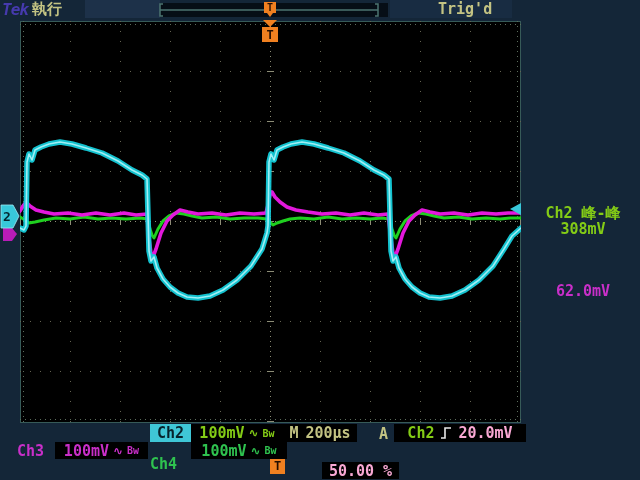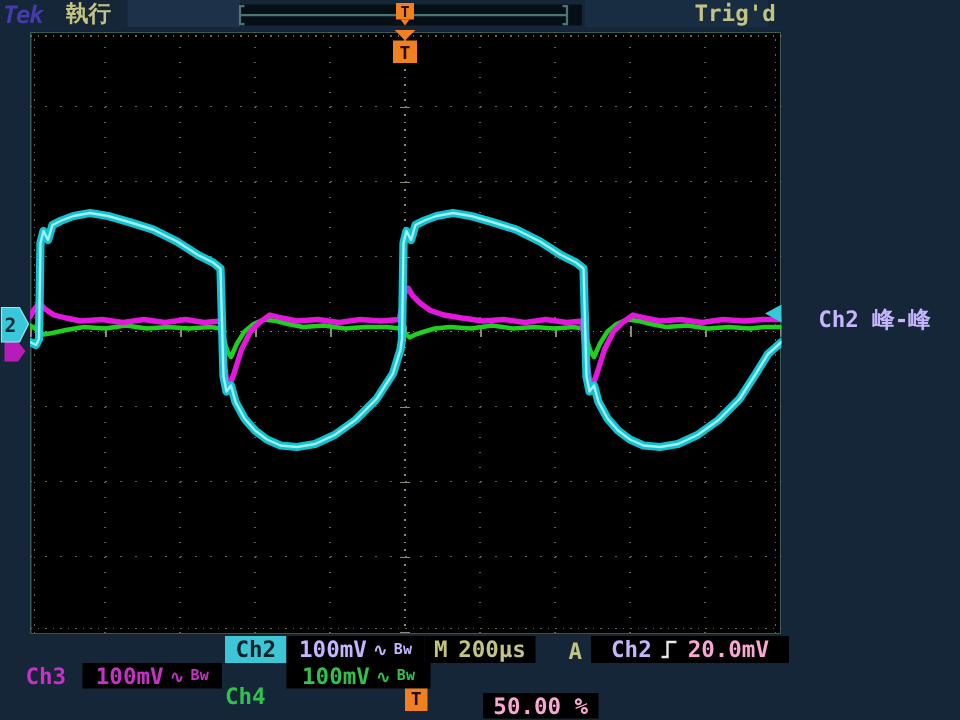--- a/index.html
+++ b/index.html
@@ -4,21 +4,21 @@
 <style>
   html,body{margin:0;padding:0;background:#0d1b29;}
   .screen{
     position:relative;width:640px;height:480px;overflow:hidden;
     background:#142638;
     font-family:"DejaVu Sans Mono","DejaVu Sans",sans-serif;
   }
   .abs{position:absolute;}
   .txt{font-weight:bold;font-size:15px;line-height:17px;white-space:nowrap;}
   .khaki{color:#c3c383;}
-  .cyan{color:#c4b5fd;}
+  .cyan{color:#84cc16;}
   .magenta{color:#c92fc9;text-align:right;}
   .green{color:#2fc24f;}
   .white{color:#f9a8d4;}
   .brand{left:2px;top:1px;color:#463aae;font-size:16px;font-style:italic;letter-spacing:-1px;}
   .panel-a{left:85px;top:0;width:75px;height:18px;background:#1d3149;}
   .panel-b{left:390px;top:0;width:122px;height:18px;background:#182c42;}
   .recordbar{left:160px;top:3px;width:228px;height:14px;background:#060e16;}
   .graticule{left:20px;top:21px;width:501px;height:402px;background:#000;}
   .meas{width:110px;left:528px;text-align:center;font-weight:bold;font-size:15px;line-height:16px;}
   .box{background:#000;height:18px;display:flex;align-items:center;justify-content:center;
@@ -35,22 +35,22 @@
 </head>
 <body>
 
 <div class="screen">
 
   <div class="abs panel-a"></div>
   <div class="abs panel-b"></div>
   <div class="abs recordbar"></div>
 
   <div class="abs txt brand">Tek</div>
-  <div class="abs txt khaki" style="left:32px;top:1px;margin-left:12px;">執行</div>
-  <div class="abs txt khaki" style="left:463px;top:1px;">Trig'd</div>
+  <div class="abs txt khaki" style="left:32px;top:1px;">執行</div>
+  <div class="abs txt khaki" style="left:438px;top:1px;">Trig'd</div>
 
   <div class="abs graticule">
     <svg width="501" height="402" viewBox="0 0 501 402">
       <rect x="0.5" y="0.5" width="500" height="401" fill="none" stroke="#375a58" stroke-width="1"></rect>
 
       <g stroke="#636352" stroke-width="1" stroke-dasharray="1 9" shape-rendering="crispEdges">
         <line x1="50" y1="0" x2="50" y2="402"></line>
           <line x1="100" y1="0" x2="100" y2="402"></line>
         <line x1="150" y1="0" x2="150" y2="402"></line>
           <line x1="200" y1="0" x2="200" y2="402"></line>
@@ -128,22 +128,24 @@
     <g>
       <polygon points="1,205 13,205 19,216 13,228 1,228" fill="#38c8da" stroke="#9ae9f2" stroke-width="0.8"></polygon>
       <text x="7" y="221" text-anchor="middle" font-size="13" font-weight="bold" fill="#042630">2</text>
     </g>
 
     <polygon points="521,203 510,209 521,215" fill="#38c8da"></polygon>
   </svg>
 
   <div class="abs meas cyan" style="top:205px;">
     <div>Ch2 峰-峰</div>
+    <div>308mV</div>
   </div>
   <div class="abs meas magenta" style="top:283px;">
+    <div>62.0mV</div>
   </div>
 
   <div class="abs badge-ch2">Ch2</div>
   <div class="abs box cyan" style="left:191px;top:424px;width:92px;">
     <span>100mV</span>
     <span class="sine">∿</span>
     <span class="bw">Bw</span>
   </div>
   <div class="abs box khaki" style="left:283px;top:424px;width:74px;gap:7px;">
     <span>M</span>

